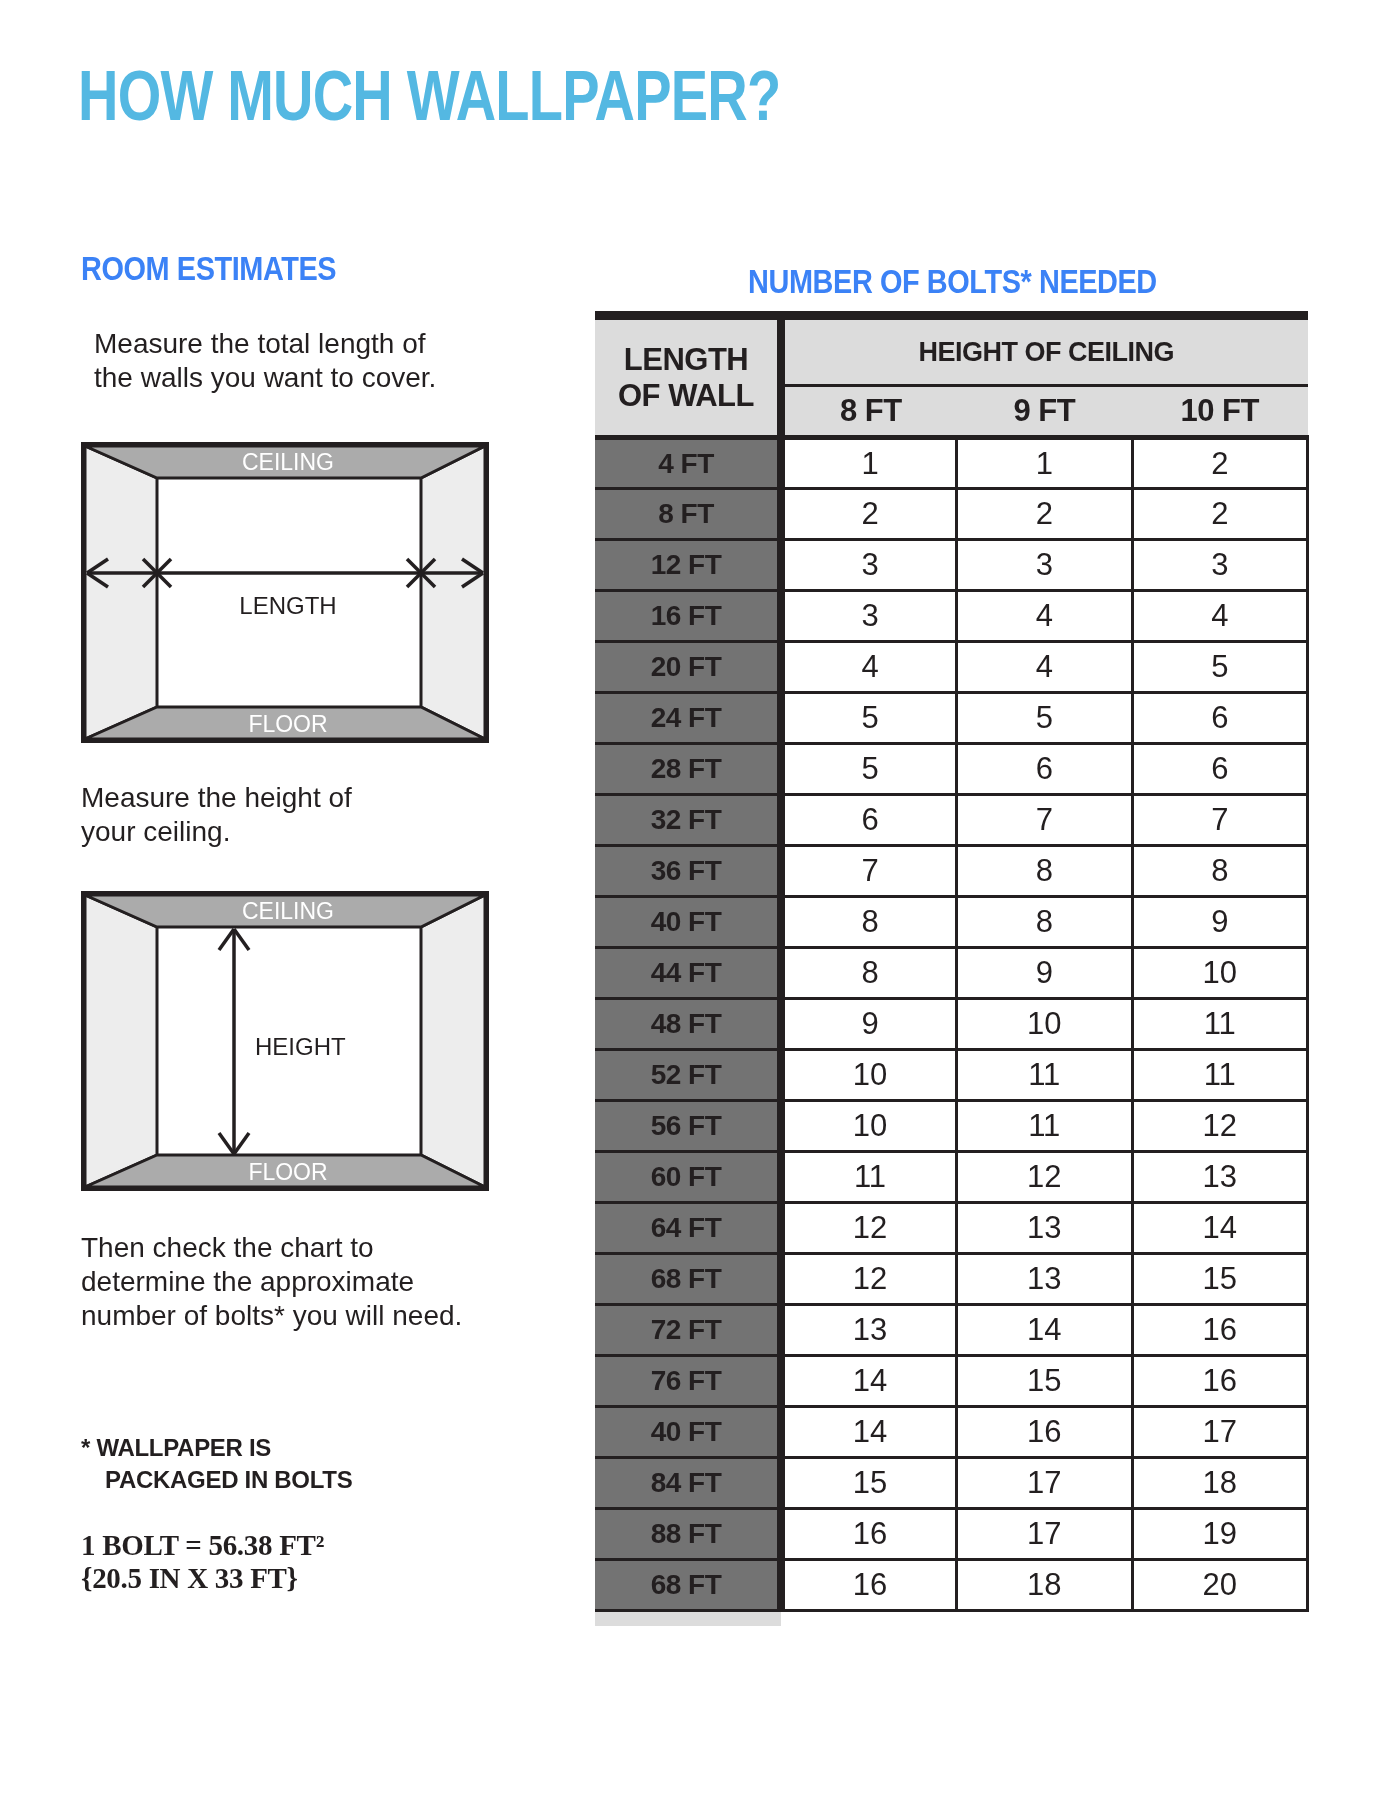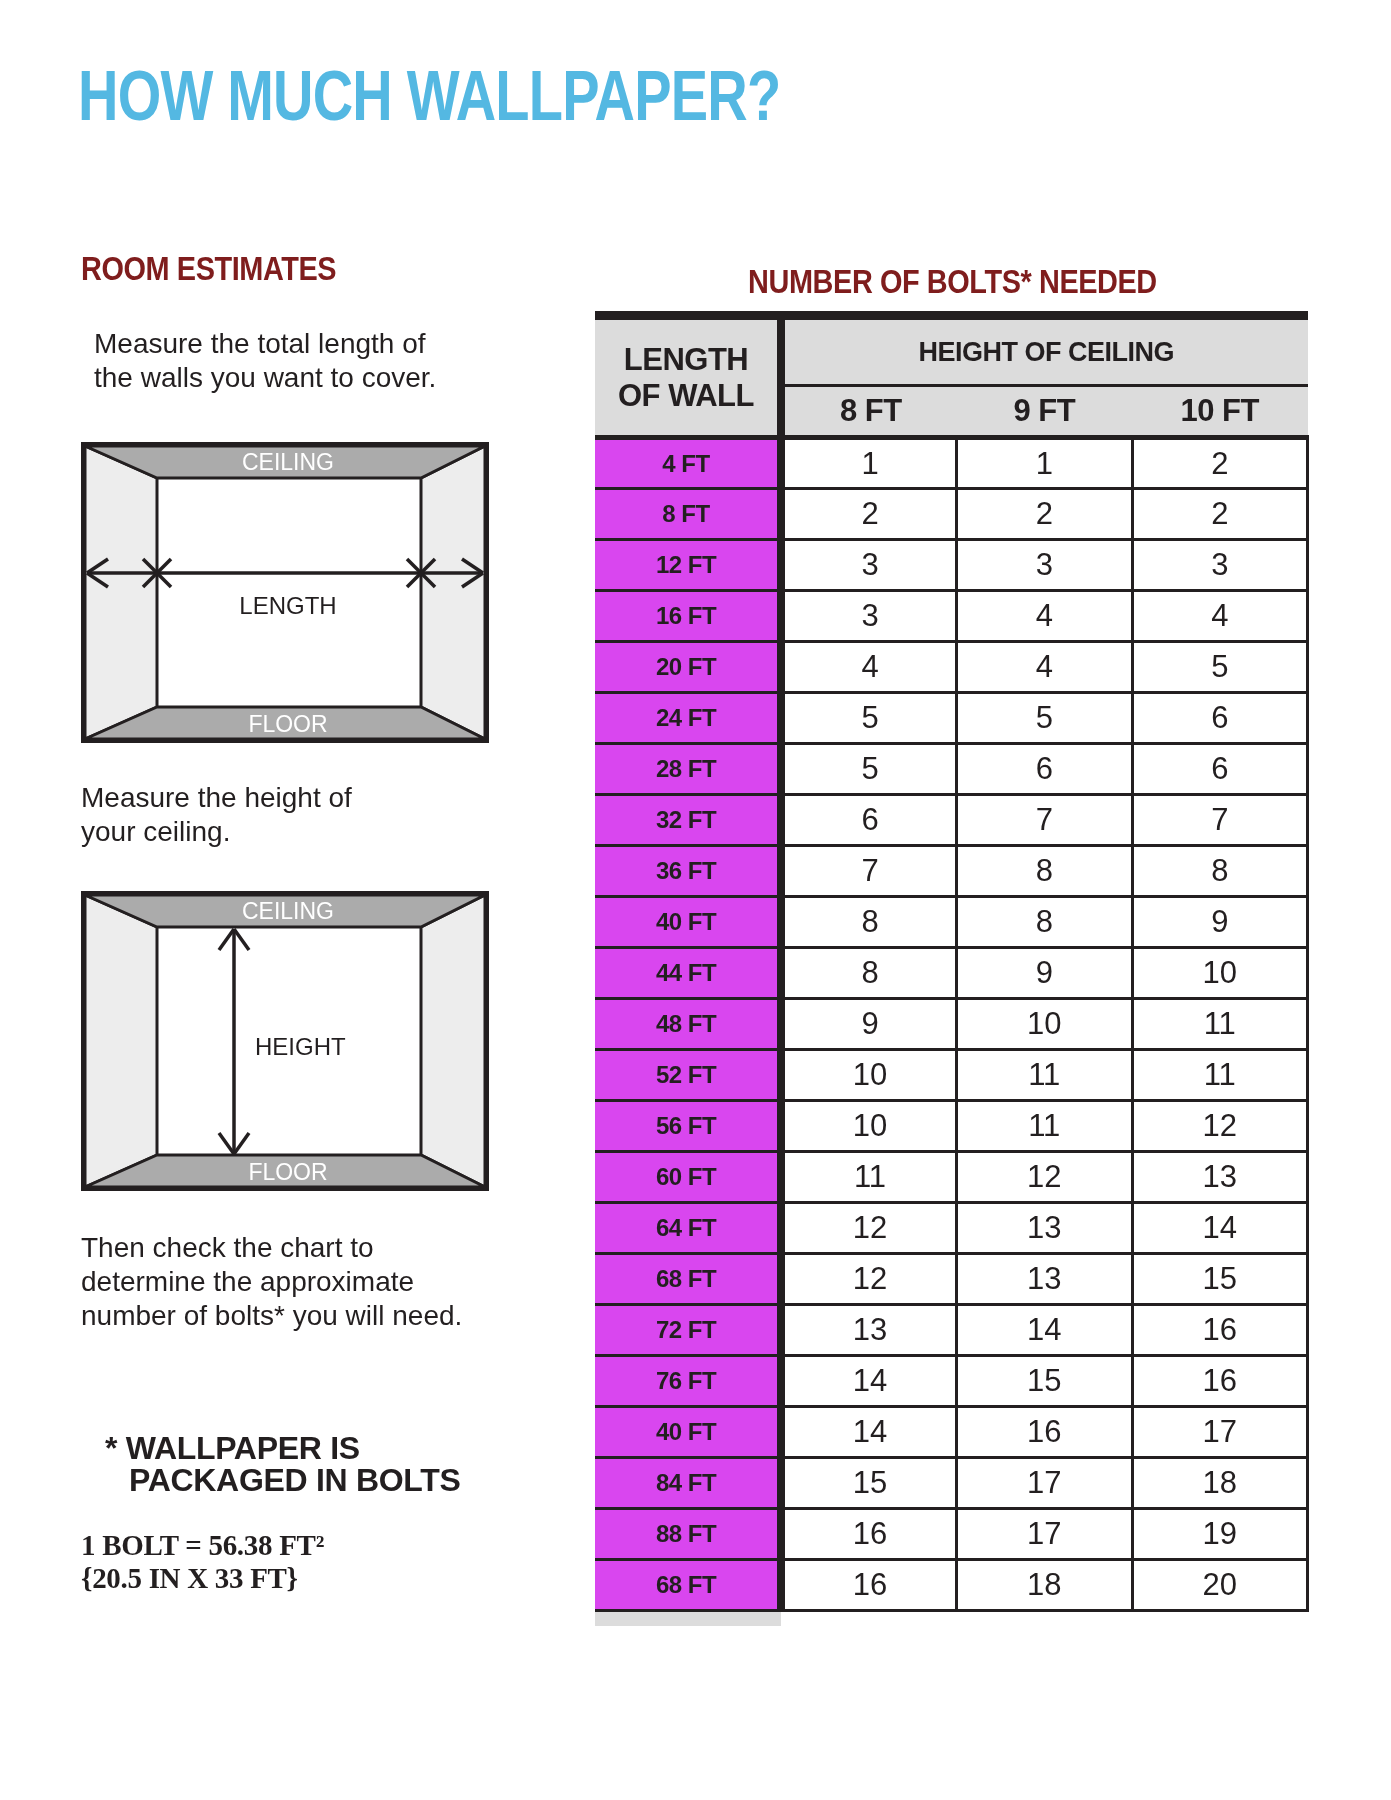--- a/index.html
+++ b/index.html
@@ -12,31 +12,31 @@
   .abs { position:absolute; }
 
   
   .page-title {
     left:78px; top:56px;
     font-size:70px; font-weight:bold; color:#54b8e2;
     letter-spacing:-1px; white-space:nowrap;
     transform:scaleX(0.80); transform-origin:left center;
   }
   .section-heading {
-    font-size:34px; font-weight:bold; color:#7f1d1d;
+    font-size:34px; font-weight:bold; color:#3b82f6;
     letter-spacing:-0.5px; white-space:nowrap;
   }
   .squeeze { display:inline-block; transform:scaleX(0.85); transform-origin:left center; }
   .squeeze-center { display:inline-block; transform:scaleX(0.85); transform-origin:center center; }
 
   
   .body-text {
     font-size:28px; line-height:34px; white-space:pre-line;
   }
-  .footnote { font-size:32px; font-weight:bold; line-height:32px; letter-spacing:-0.3px;margin-left:24px; }
+  .footnote { font-size:24px; font-weight:bold; line-height:32px; letter-spacing:-0.3px; }
   .footnote .indent { margin-left:24px; }
   .bolt-info { font-size:29px; font-weight:bold; line-height:33px; letter-spacing:-0.3px; white-space:pre-line;font-family:Liberation Serif, serif; }
 
   
   .diagram-svg { display:block; }
 
   
   .table-wrap { left:595px; top:311px; width:714px; }
   table.bolts {
     border-collapse:collapse; width:714px;
@@ -56,24 +56,24 @@
     background:#dcdcdc; height:70px;
     border-bottom:3px solid #231f20;
     font-size:27px; font-weight:bold; letter-spacing:-0.5px;
   }
   th.col-cell {
     background:#dcdcdc; height:52px;
     border-bottom:5px solid #231f20;
     font-size:31px; font-weight:bold; letter-spacing:-0.5px;
   }
   tbody th.row-label {
-    background:#d946ef; height:51px;
+    background:#737373; height:51px;
     border-top:3px solid #231f20; border-bottom:3px solid #231f20;
     border-right:8px solid #231f20;
-    font-size:24px; font-weight:bold; letter-spacing:-0.5px;
+    font-size:28px; font-weight:bold; letter-spacing:-0.5px;
   }
   tbody td.val {
     background:#ffffff; height:51px;
     border:3px solid #231f20; border-left:3px solid #231f20;
     font-size:31px; font-weight:normal;
   }
   tbody td.val:last-child { border-right:3px solid #231f20; }
   .bottom-strip { width:186px; height:14px; background:#dcdcdc; }
 </style>
 </head>

